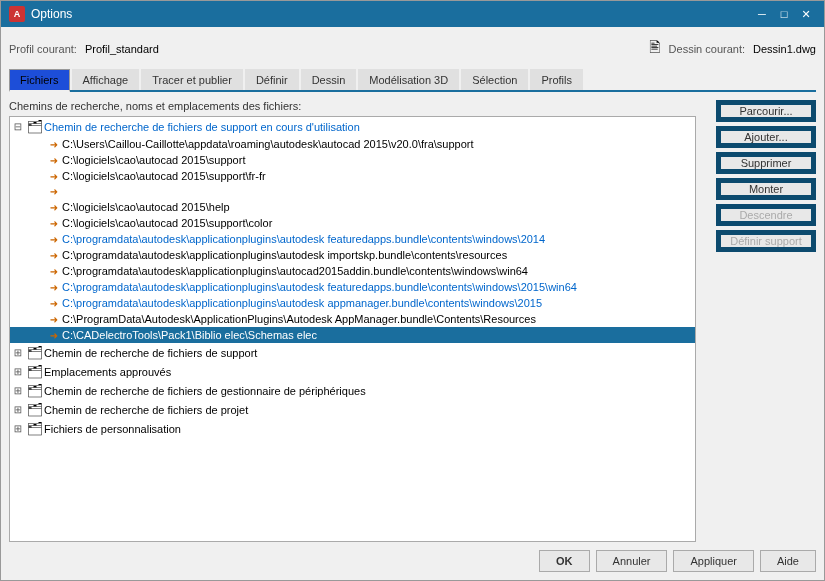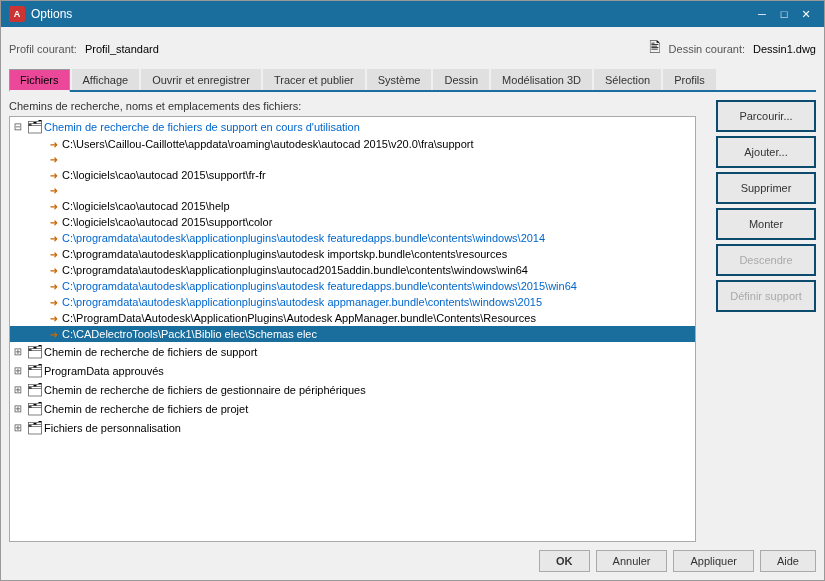--- a/index.html
+++ b/index.html
@@ -101,21 +101,21 @@
       font-size: 11px;
       cursor: pointer;
       border: 1px solid transparent;
       border-bottom: none;
       background: #e0e0e0;
       margin-right: 2px;
       color: #333;
       user-select: none;
     }
     .tab.active {
-      background: #ec4899;
+      background: #1d4ed8;
       border-color: #999;
       border-bottom: 2px solid #f0f0f0;
       margin-bottom: -2px;
       color: #000;
     }
     .main-area {
       flex: 1;
       display: flex;
       gap: 20px;
       padding-top: 8px;
@@ -179,24 +179,24 @@
     }
     .tree-item.selected .item-text { color: white; }
     .right-panel {
       width: 100px;
       display: flex;
       flex-direction: column;
       gap: 4px;
       flex-shrink: 0;
     }
     .right-btn {
-      padding: 8px 8px;
+      padding: 0 8px;
       font-size: 11px;
       background: #e8e8e8;
-      border: 2px solid #0c4a6e;
+      border: 5px solid #0c4a6e;
       cursor: pointer;
       text-align: center;
       color: #333;
       user-select: none;
     }
     .right-btn:disabled {
       color: #aaa;
       cursor: default;
     }
     .bottom-row {
@@ -246,23 +246,22 @@
       <span class="profile-value">Profil_standard</span>
       <div class="profile-divider"></div>
       <span class="drawing-icon">🖹</span>
       <span class="profile-label">Dessin courant:</span>
       <span class="profile-value">Dessin1.dwg</span>
     </div>
 
     <div class="tabs-container">
       <div class="tab active">Fichiers</div>
       <div class="tab">Affichage</div>
-      <div class="tab">Ouvrir et enregistrer</div>
       <div class="tab">Tracer et publier</div>
-      <div class="tab">Système</div>
+      <div class="tab">Définir</div>
       <div class="tab">Dessin</div>
       <div class="tab">Modélisation 3D</div>
       <div class="tab">Sélection</div>
       <div class="tab">Profils</div>
     </div>
 
     <div class="main-area">
 
       <div class="left-panel">
         <div class="paths-label">Chemins de recherche, noms et emplacements des fichiers:</div>
@@ -277,20 +276,21 @@
             <div class="tree-item">
               <span style="display:inline-block;width:20px"></span>
               <span class="expand-icon"> </span>
               <span class="arrow-icon">➜</span>
               <span class="item-text">C:\Users\Caillou-Caillotte\appdata\roaming\autodesk\autocad 2015\v20.0\fra\support</span>
             </div>
             <div class="tree-item">
               <span style="display:inline-block;width:20px"></span>
               <span class="expand-icon"> </span>
               <span class="arrow-icon">➜</span>
+              <span class="item-text">C:\logiciels\cao\autocad 2015\support</span>
             </div>
             <div class="tree-item">
               <span style="display:inline-block;width:20px"></span>
               <span class="expand-icon"> </span>
               <span class="arrow-icon">➜</span>
               <span class="item-text">C:\logiciels\cao\autocad 2015\support\fr-fr</span>
             </div>
             <div class="tree-item">
               <span style="display:inline-block;width:20px"></span>
               <span class="expand-icon"> </span>
@@ -353,21 +353,21 @@
             <div class="tree-item">
               <span style="display:inline-block;width:0px"></span>
               <span class="expand-icon">⊞</span>
               <span class="folder-icon">🗂</span>
               <span class="item-text">Chemin de recherche de fichiers de support</span>
             </div>
             <div class="tree-item">
               <span style="display:inline-block;width:0px"></span>
               <span class="expand-icon">⊞</span>
               <span class="folder-icon">🗂</span>
-              <span class="item-text">ProgramData approuvés</span>
+              <span class="item-text">Emplacements approuvés</span>
             </div>
             <div class="tree-item">
               <span style="display:inline-block;width:0px"></span>
               <span class="expand-icon">⊞</span>
               <span class="folder-icon">🗂</span>
               <span class="item-text">Chemin de recherche de fichiers de gestionnaire de périphériques</span>
             </div>
             <div class="tree-item">
               <span style="display:inline-block;width:0px"></span>
               <span class="expand-icon">⊞</span>

